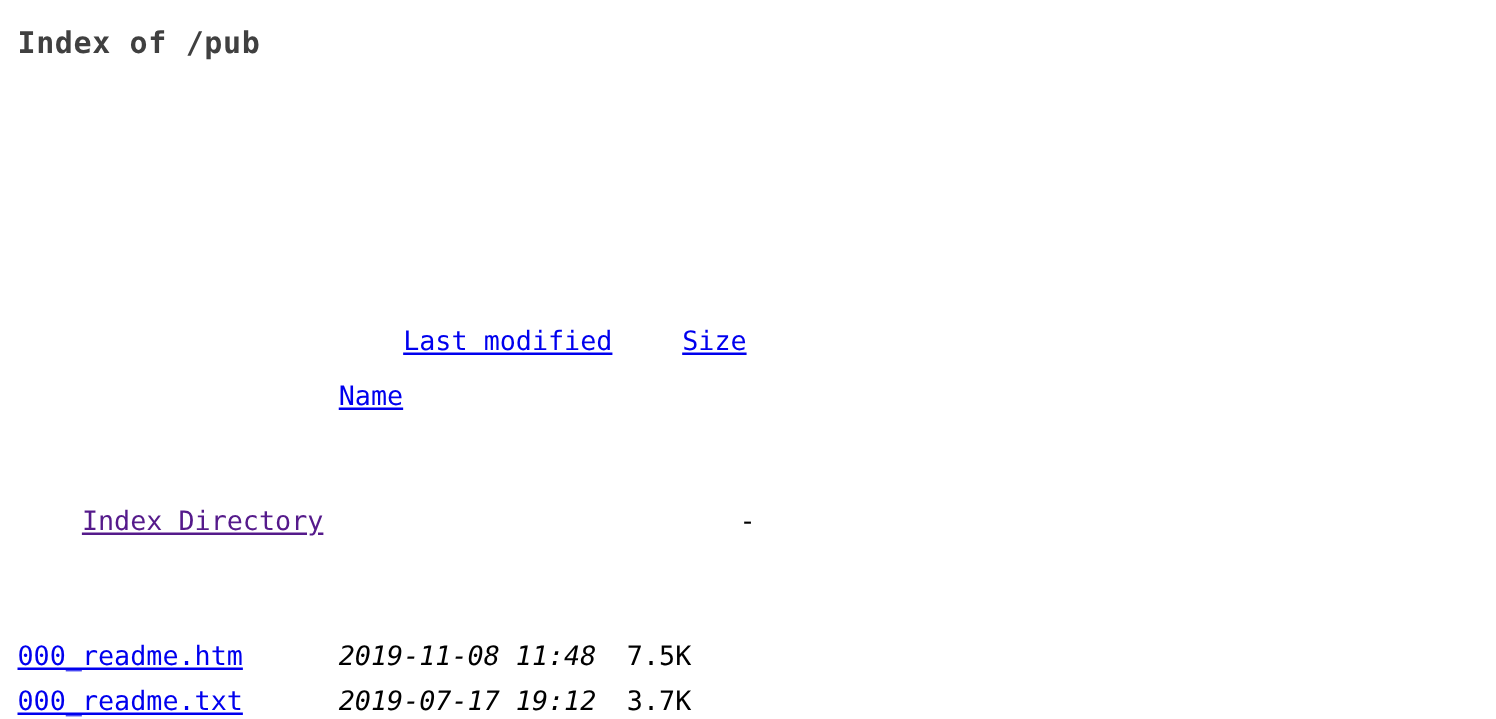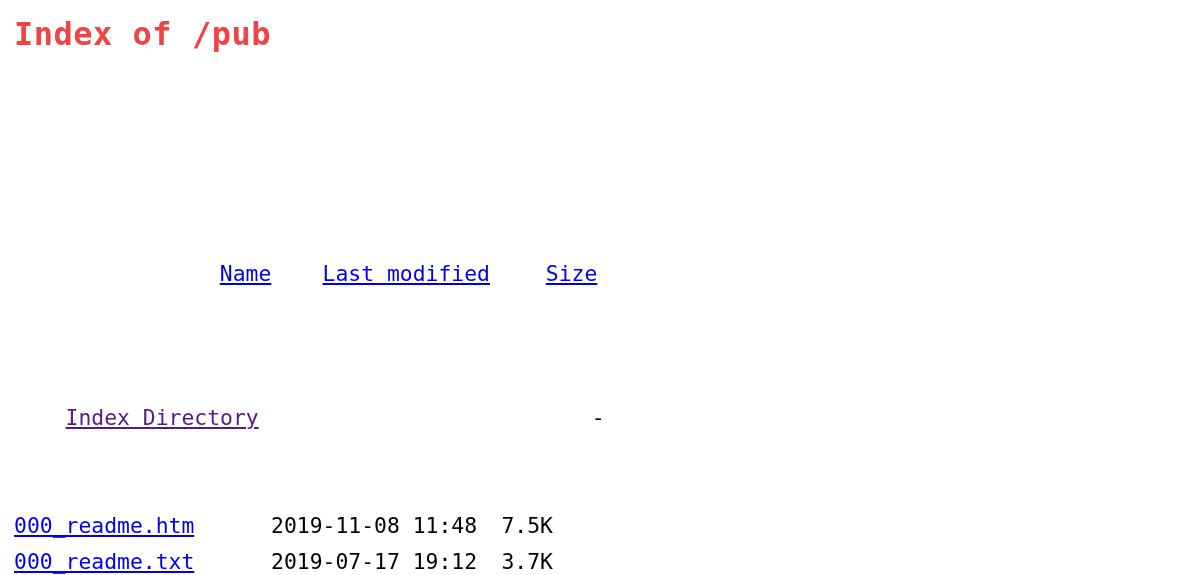--- a/index.html
+++ b/index.html
@@ -12,23 +12,23 @@
     width: 1197px;
     height: 575px;
     overflow: hidden;
     font-family: "DejaVu Sans Mono", "Liberation Mono", monospace;
     -webkit-font-smoothing: antialiased;
   }
 
   #page-title {
     font-family: "DejaVu Sans Mono", "Liberation Mono", monospace;
     font-weight: bold;
-    font-size: 32px;
+    font-size: 24px;
     line-height: 40px;
-    color: #ef4444;
+    color: #404040;
     margin: 0;
     padding: 14px 0 0 14px;
     letter-spacing: 0.5px;
     white-space: pre;
   }
 
   #listing {
     margin: 0;
     padding: 0 0 0 14px;
     font-family: "DejaVu Sans Mono", "Liberation Mono", monospace;
@@ -53,36 +53,38 @@
   .col-name {
     display: inline-block;
     width: 257px;
     vertical-align: top;
     overflow: visible;
   }
   .col-date {
     display: inline-block;
     width: 212px;
     vertical-align: top;
+    font-style: italic;
   }
   .col-size {
     display: inline-block;
     width: 70px;
     text-align: right;
     vertical-align: top;
   }
 
   
   .hdr-name {
     display: inline-block;
     width: 257px;
-    text-align: center;
+    text-align: right;
     padding-left: 103px;
     box-sizing: border-box;
     vertical-align: top;
+    margin-top: 44px;
   }
   .hdr-date {
     display: inline-block;
     width: 212px;
     text-align: left;
     box-sizing: border-box;
     vertical-align: top;
   }
   .hdr-size {
     display: inline-block;

